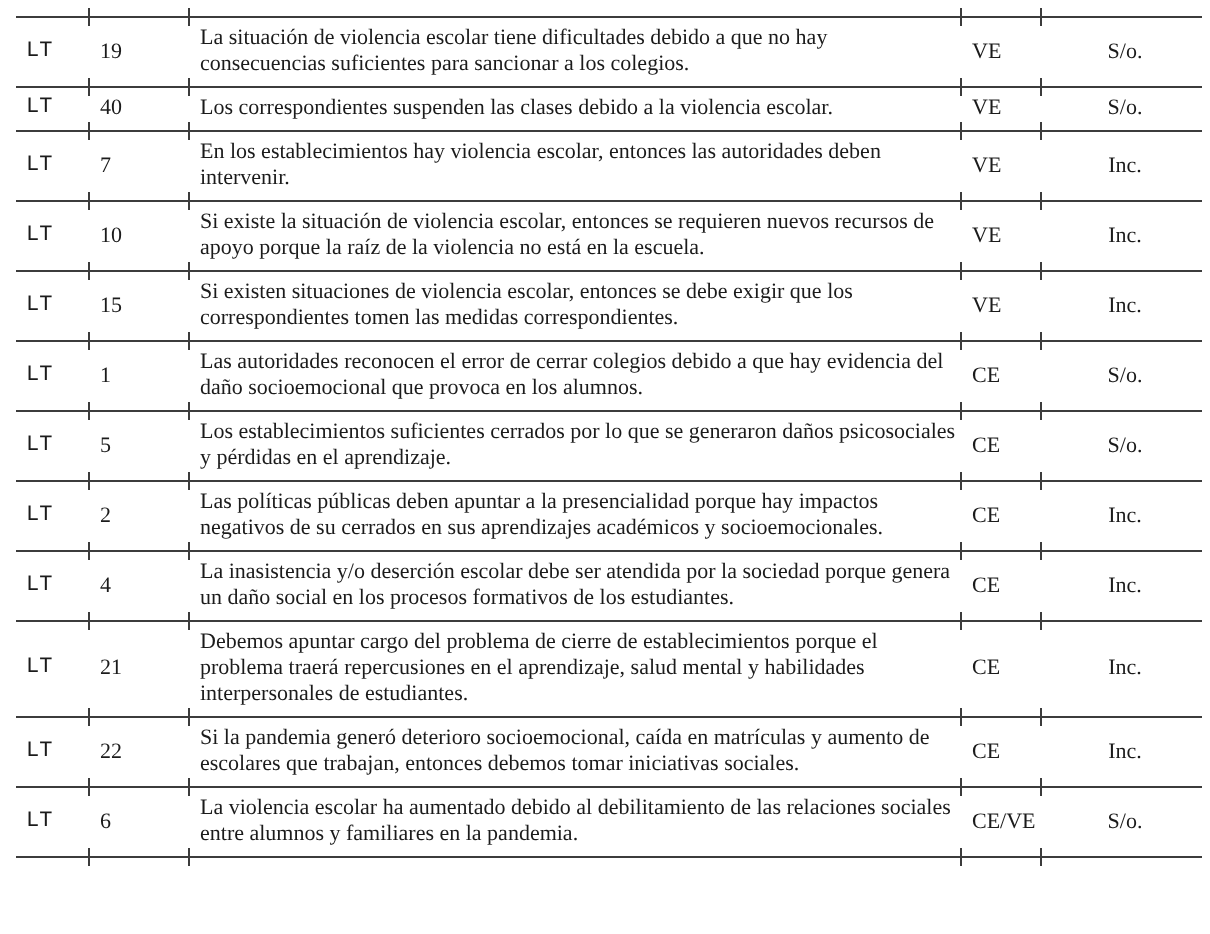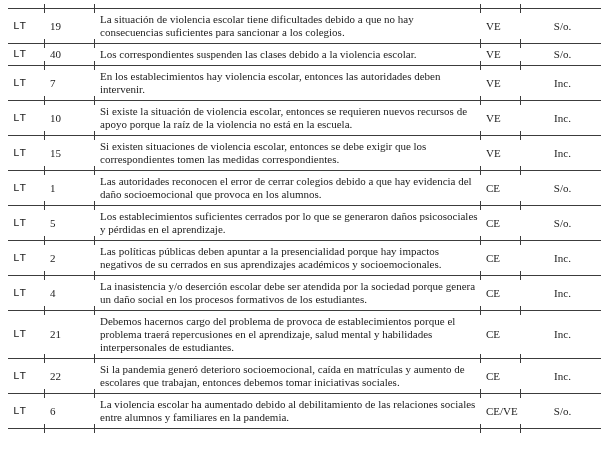--- a/index.html
+++ b/index.html
@@ -141,21 +141,21 @@
     <td class="c1">LT</td>
     <td class="c2">4</td>
     <td class="c3">La inasistencia y/o deserción escolar debe ser atendida por la sociedad porque genera un daño social en los procesos formativos de los estudiantes.</td>
     <td class="c4">CE</td>
     <td class="c5">Inc.</td>
   </tr>
 
   <tr>
     <td class="c1">LT</td>
     <td class="c2">21</td>
-    <td class="c3">Debemos hacernos cargo del problema de provoca de establecimientos porque el problema traerá repercusiones en el aprendizaje, salud mental y habilidades interpersonales de estudiantes.</td>
+    <td class="c3">Debemos apuntar cargo del problema de cierre de establecimientos porque el problema traerá repercusiones en el aprendizaje, salud mental y habilidades interpersonales de estudiantes.</td>
     <td class="c4">CE</td>
     <td class="c5">Inc.</td>
   </tr>
 
   <tr>
     <td class="c1">LT</td>
     <td class="c2">22</td>
     <td class="c3">Si la pandemia generó deterioro socioemocional, caída en matrículas y aumento de escolares que trabajan, entonces debemos tomar iniciativas sociales.</td>
     <td class="c4">CE</td>
     <td class="c5">Inc.</td>

